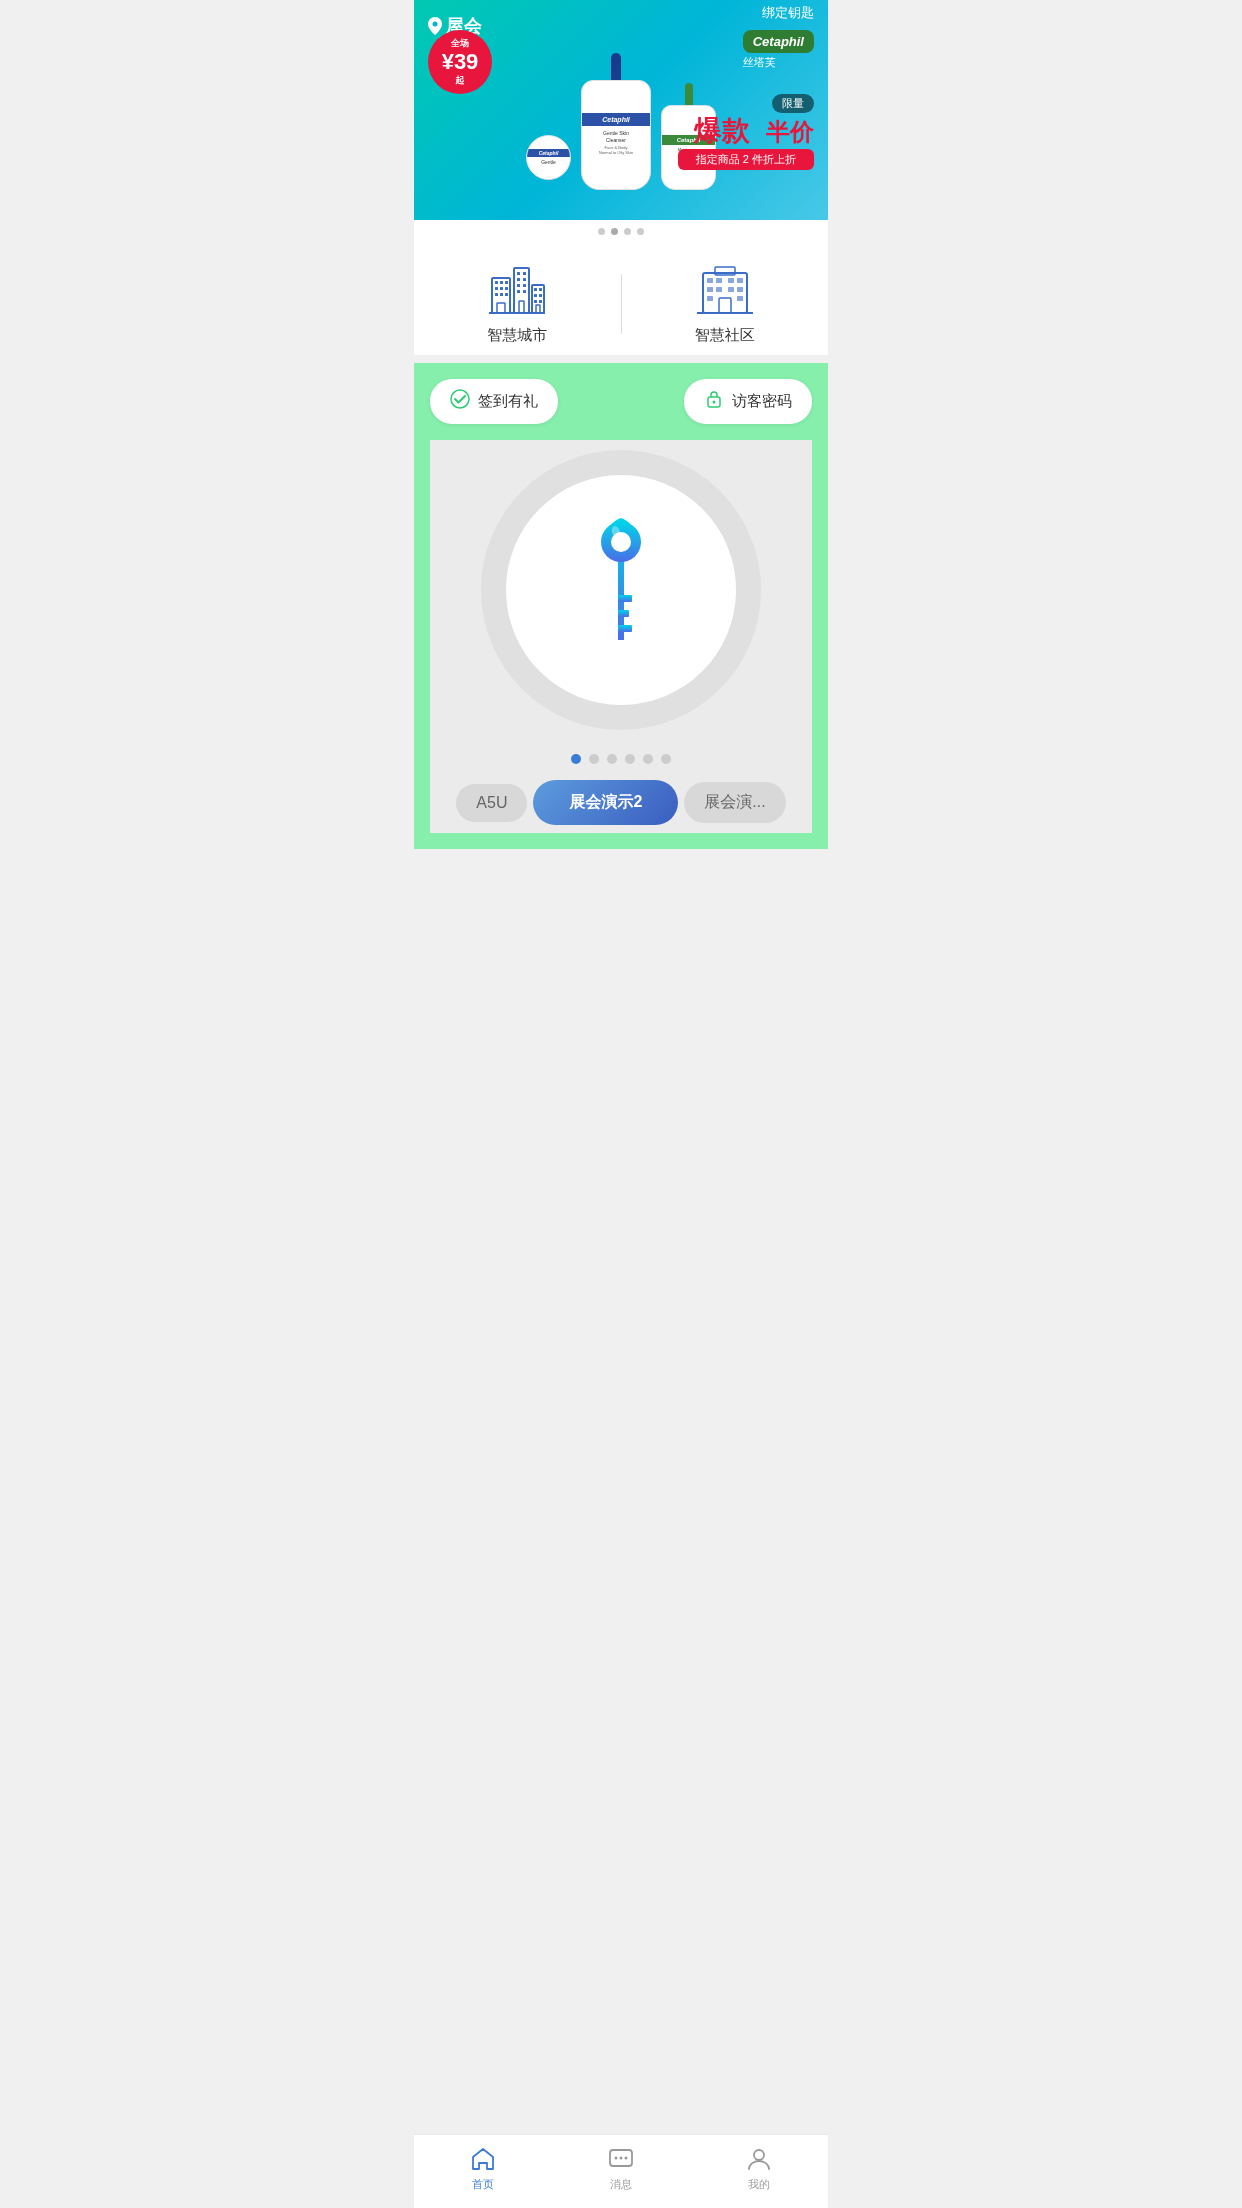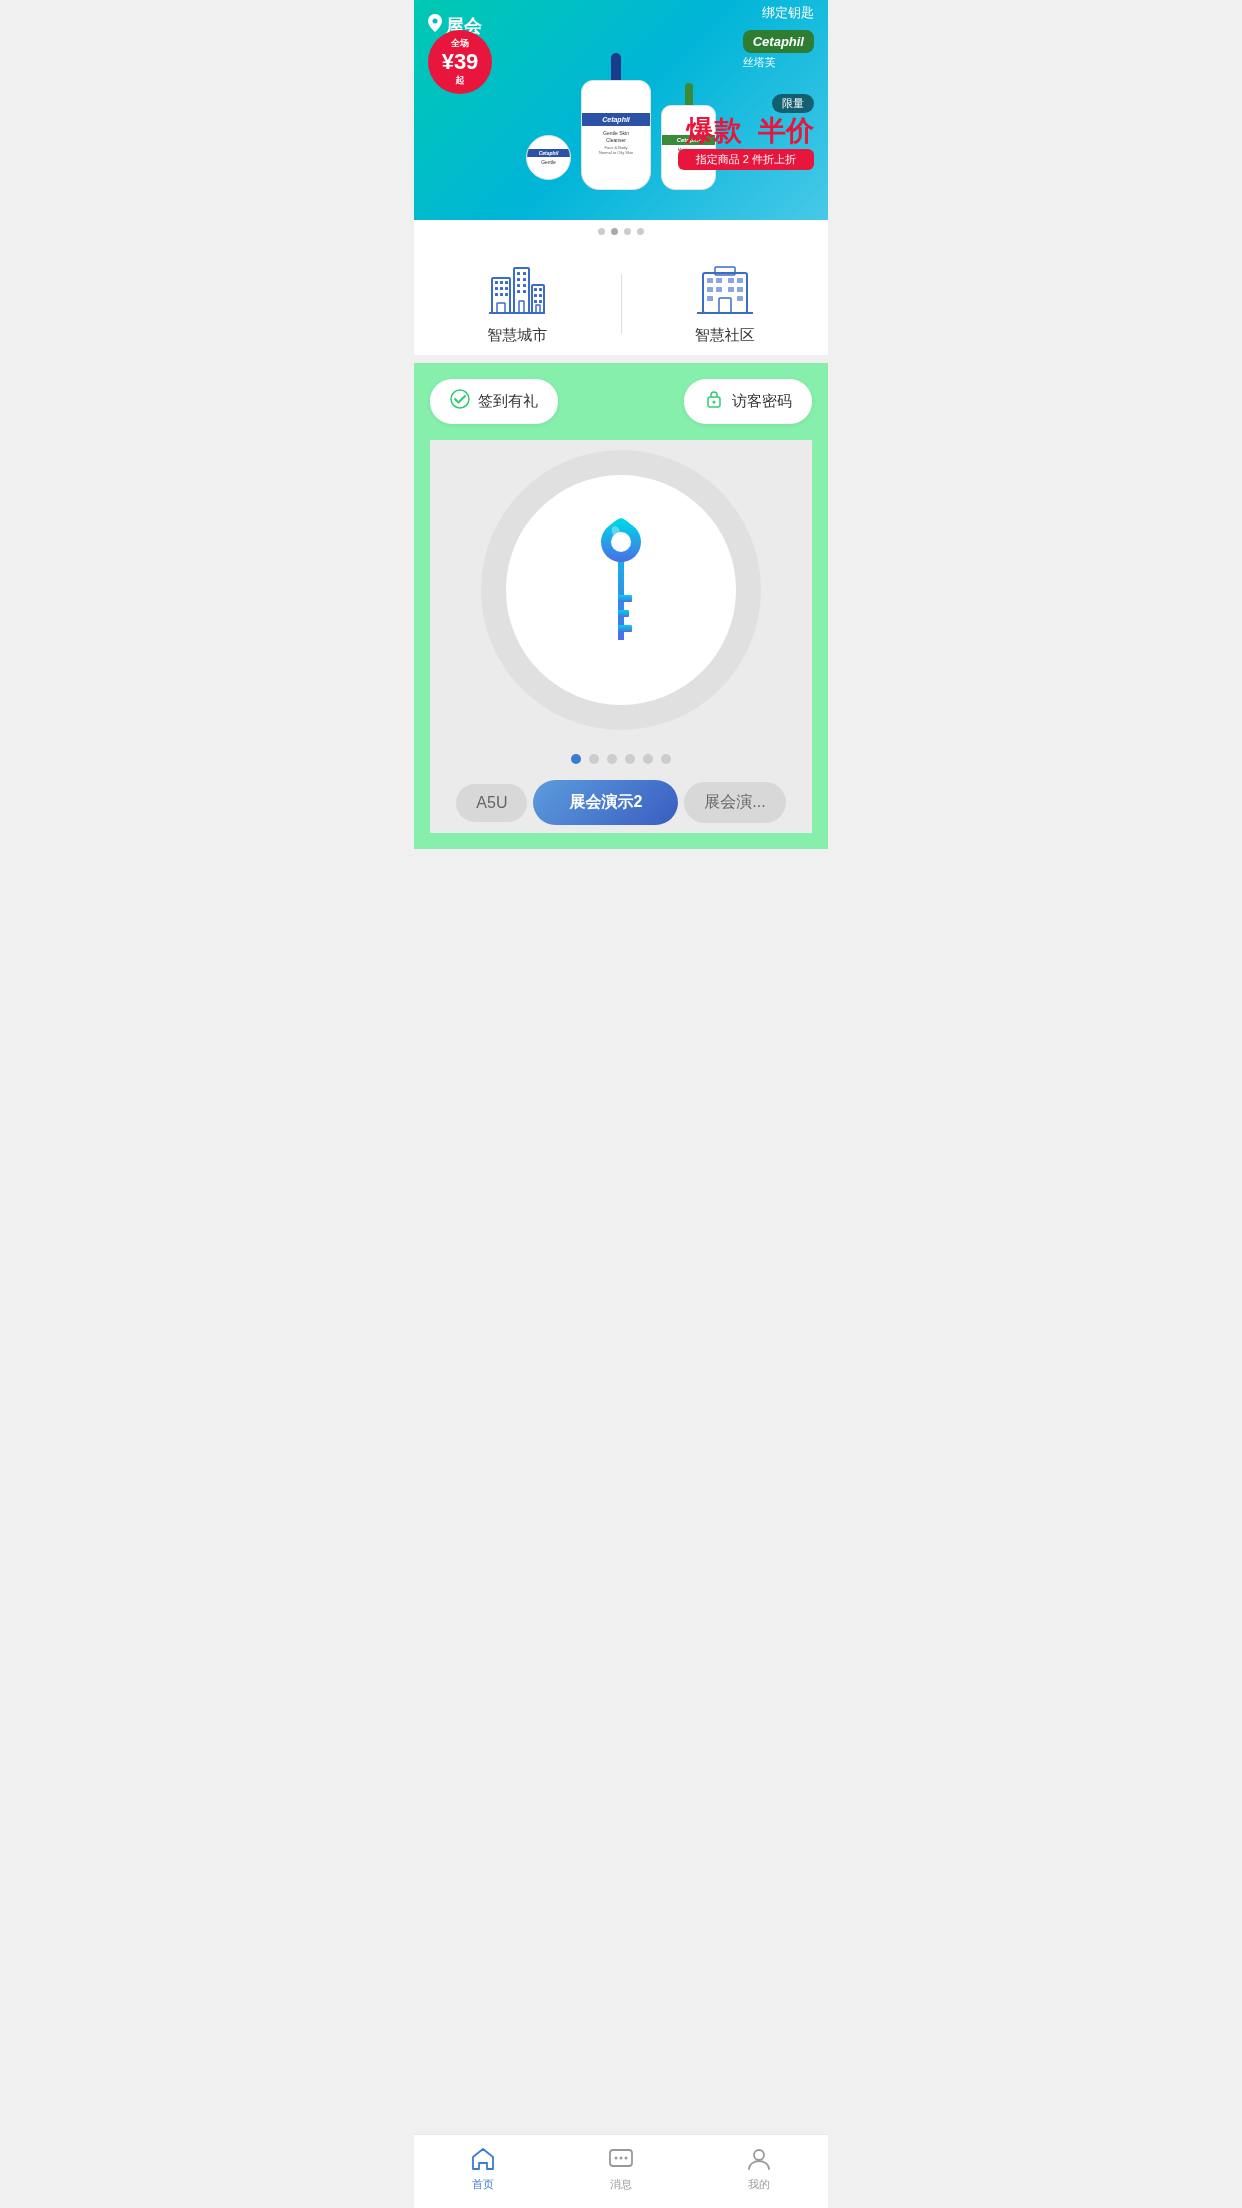--- a/index.html
+++ b/index.html
@@ -21,21 +21,21 @@
       overflow: hidden;
     }
     .banner-top-left {
       position: absolute;
       top: 14px;
       left: 14px;
       color: white;
       font-size: 18px;
       font-weight: bold;
       display: flex;
-      align-items: flex-start;
+      align-items: center;
       gap: 4px;
     }
     .banner-price-badge {
       position: absolute;
       top: 30px;
       left: 14px;
       background: #e8163c;
       border-radius: 50%;
       width: 64px;
       height: 64px;
@@ -136,21 +136,21 @@
       background: rgba(0,0,0,0.5);
       color: white;
       border-radius: 12px;
       padding: 2px 10px;
       font-size: 11px;
       display: inline-block;
       margin-bottom: 4px;
     }
     .banner-half-price {
       color: #e8163c;
-      font-size: 28px;
+      font-size: 24px;
       font-weight: 900;
       line-height: 1;
     }
     .banner-sub-text {
       background: #e8163c;
       color: white;
       border-radius: 6px;
       padding: 3px 18px;
       font-size: 11px;
       display: inline-block;

